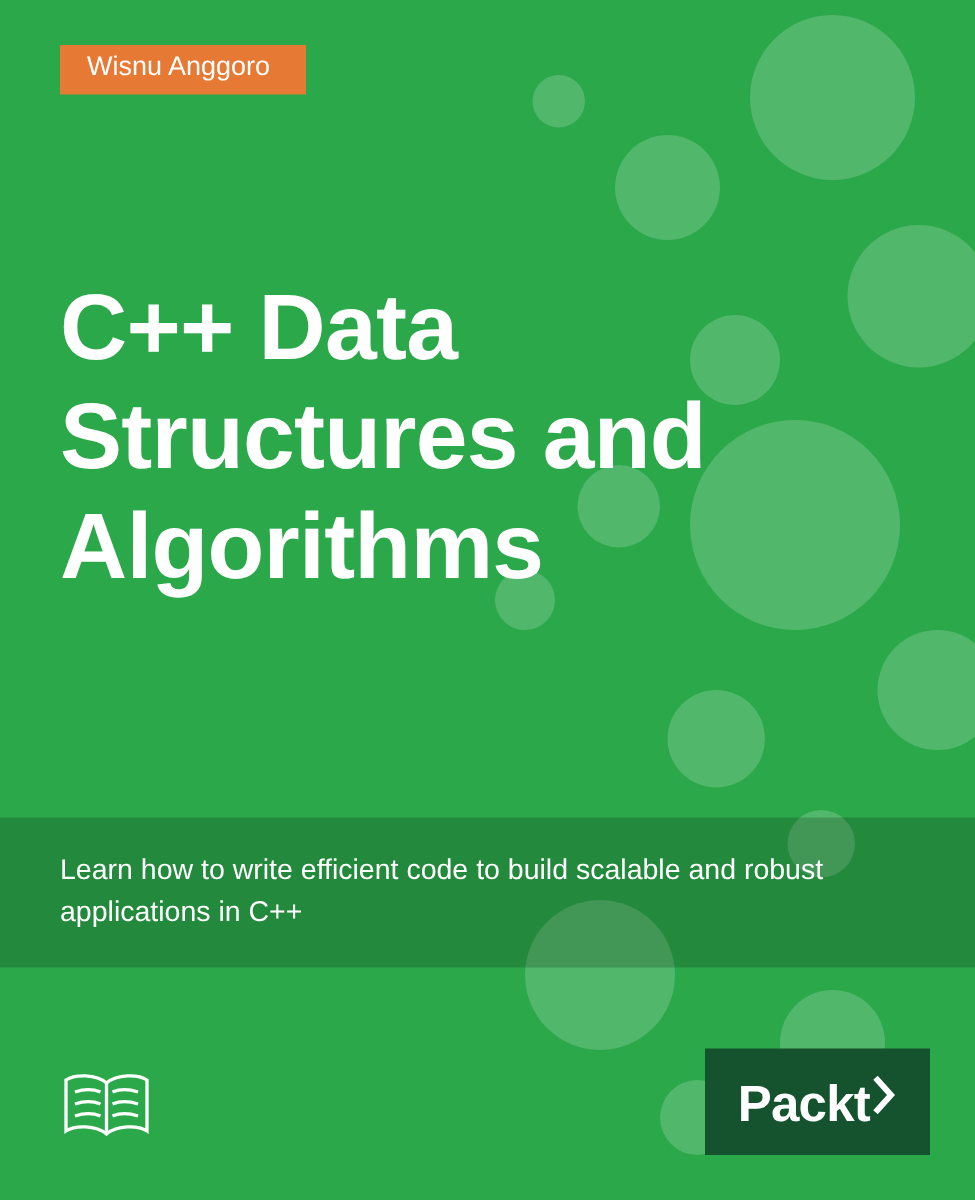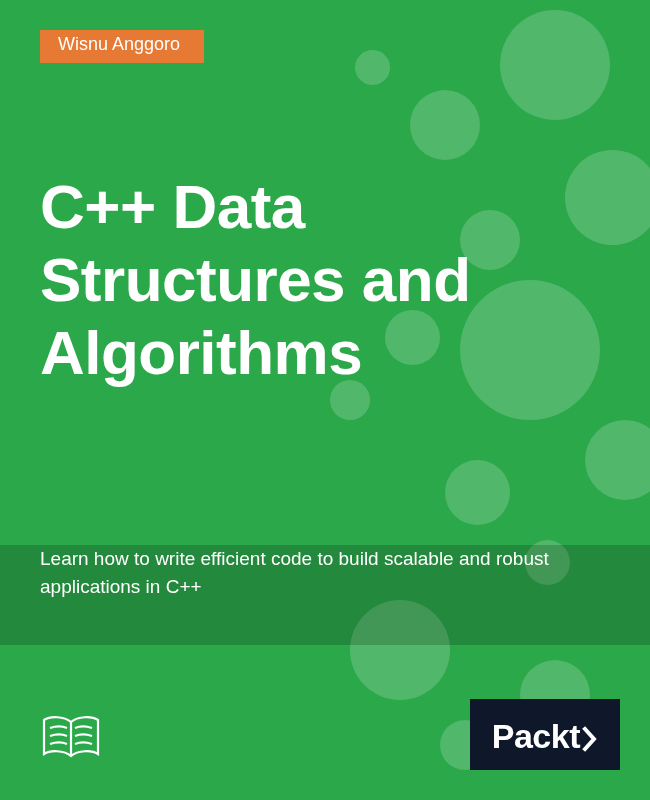--- a/index.html
+++ b/index.html
@@ -39,61 +39,62 @@
       top: 30px;
       left: 40px;
       background: #e67933;
       color: #ffffff;
       padding: 4px 24px 8px 18px;
       font-size: 18px;
       font-weight: 400;
     }
     .title {
       position: absolute;
-      top: 170px;
+      top: 182px;
       left: 40px;
       right: 40px;
       color: #ffffff;
       font-size: 62px;
       font-weight: 700;
       line-height: 1.18;
       letter-spacing: -0.5px;
     }
     .subtitle-band {
       position: absolute;
       top: 545px;
       left: 0;
       right: 0;
       height: 100px;
       background: rgba(0,0,0,0.18);
       display: flex;
+      align-items: center;
       padding: 0 40px;
     }
     .subtitle {
       color: #ffffff;
       font-size: 19px;
       line-height: 1.45;
       font-weight: 400;
     }
     .book-icon {
       position: absolute;
       bottom: 38px;
       left: 40px;
       width: 62px;
       height: 48px;
       color: #ffffff;
     }
     .publisher-badge {
       position: absolute;
       bottom: 30px;
       right: 30px;
-      background: #0f172a;
+      background: #14532d;
       padding: 18px 22px 14px 22px;
       display: flex;
-      align-items: flex-end;
+      align-items: flex-start;
     }
     .publisher-name {
       color: #ffffff;
       font-size: 34px;
       font-weight: 700;
       letter-spacing: -0.5px;
     }
     .publisher-chevron {
       display: inline-block;
       margin-left: 2px;

